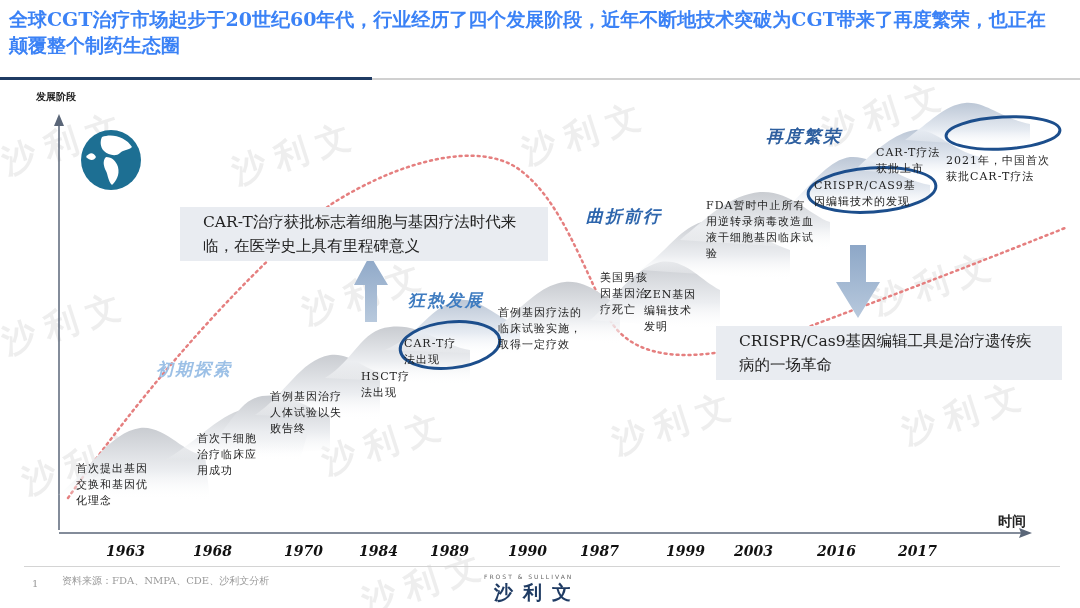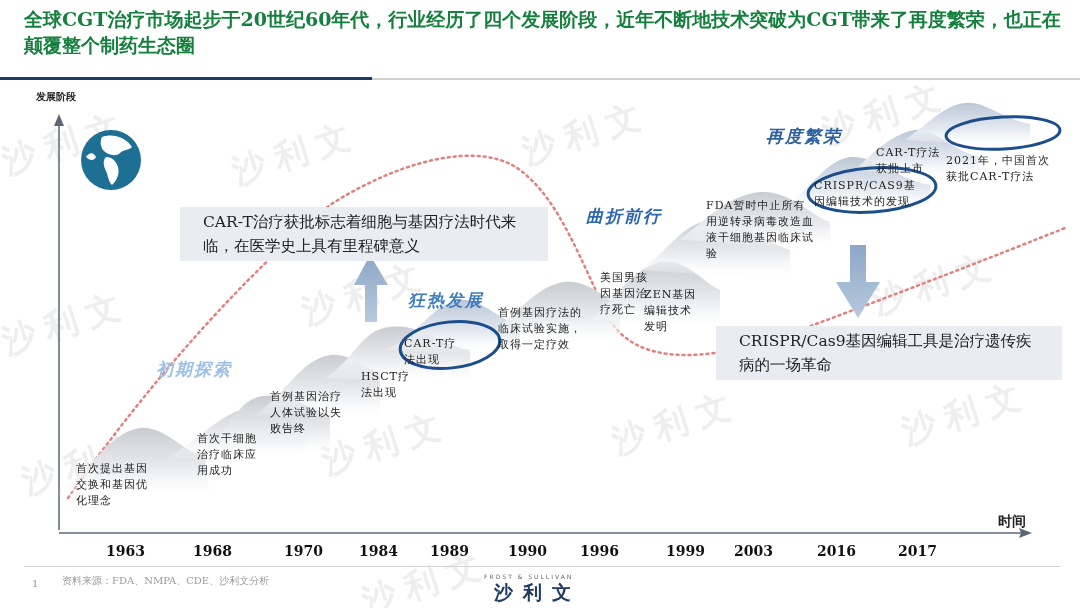--- a/index.html
+++ b/index.html
@@ -1,35 +1,35 @@
 <!DOCTYPE html>
 <html><head>
 <meta charset="utf-8">
 <style>
   html, body { margin:0; padding:0; }
   body { width:1080px; height:608px; position:relative; overflow:hidden; background:#ffffff;
          font-family:"DejaVu Serif","Liberation Serif",serif; color:#222; }
-  .title { position:absolute; left:24px; top:6px; width:1040px; font-size:19px; line-height:26px;
-           font-weight:bold; color:#15803d; }
+  .title { position:absolute; left:9px; top:6px; width:1040px; font-size:19px; line-height:26px;
+           font-weight:bold; color:#3b82f6; }
   .title-rule-dark { position:absolute; left:0; top:77px; width:372px; height:3px; background:#1f3b63; }
   .title-rule-light { position:absolute; left:372px; top:78px; width:708px; height:2px; background:#d0d0d0; }
   .axis-label-y { position:absolute; left:36px; top:90px; font-size:10px; font-weight:bold; color:#222; }
   .axis-label-x { position:absolute; left:998px; top:513px; font-size:14px; font-weight:bold; color:#222; }
   svg.diagram { position:absolute; left:0; top:0; width:1080px; height:608px; }
   .globe { position:absolute; left:78px; top:127px; width:66px; height:66px; }
   .callout { position:absolute; background:#e9ecf1; font-size:15.5px; line-height:24px; color:#222; padding:3px 23px; }
   .callout.top { left:180px; top:207px; width:322px; }
   .callout.bottom { left:716px; top:326px; width:300px; }
   .stage { position:absolute; font-style:italic; font-weight:bold; color:#5b8fc7; font-size:17px; letter-spacing:2px; }
   .stage.s1 { left:156px; top:358px; color:#9cc0e6; }
   .stage.s2 { left:408px; top:289px; color:#3f7cc0; }
   .stage.s3 { left:586px; top:205px; color:#2e66ad; }
   .stage.s4 { left:766px; top:125px; color:#2e5f9f; }
   .event { position:absolute; font-size:11px; line-height:16px; color:#222; letter-spacing:1px; }
-  .year { position:absolute; top:543px; font-size:14px; font-weight:bold; color:#111; }
+  .year { position:absolute; top:543px; font-size:14px; font-weight:bold; font-style:italic; color:#111; }
   .footer-rule { position:absolute; left:24px; top:566px; width:1036px; height:1px; background:#d4d4d4; }
   .page-num { position:absolute; left:32px; top:578px; font-size:10px; color:#999; }
   .source { position:absolute; left:62px; top:574px; font-size:10px; color:#999; }
   .logo-small { position:absolute; left:484px; top:573px; font-size:6px; letter-spacing:2px; color:#666;
                 font-family:"DejaVu Sans","Liberation Sans",sans-serif; }
   .logo-main { position:absolute; left:494px; top:580px; font-size:19px; letter-spacing:10px; font-weight:bold; color:#1f3b63;
                font-family:"DejaVu Sans","Liberation Sans",sans-serif; }
   .wm { position:absolute; font-size:34px; color:rgba(160,160,160,0.18); transform:rotate(-18deg); letter-spacing:10px;
         font-family:"DejaVu Sans","Liberation Sans",sans-serif; font-weight:bold; pointer-events:none; }
 </style>
@@ -143,21 +143,21 @@
 <div class="event" style="left:814px;top:178px;width:112px;">CRISPR/CAS9基因编辑技术的发现</div>
 <div class="event" style="left:876px;top:145px;width:72px;">CAR-T疗法获批上市</div>
 <div class="event" style="left:946px;top:121px;width:110px;margin-top:32px;">2021年，中国首次获批CAR-T疗法</div>
 
 <div class="year" style="left:106px;">1963</div>
 <div class="year" style="left:193px;">1968</div>
 <div class="year" style="left:284px;">1970</div>
 <div class="year" style="left:359px;">1984</div>
 <div class="year" style="left:430px;">1989</div>
 <div class="year" style="left:508px;">1990</div>
-<div class="year" style="left:580px;">1996</div>
+<div class="year" style="left:580px;">1987</div>
 <div class="year" style="left:642px;margin-left:24px;">1999</div>
 <div class="year" style="left:734px;">2003</div>
 <div class="year" style="left:817px;">2016</div>
 <div class="year" style="left:898px;">2017</div>
 
 <div class="footer-rule"></div>
 <div class="page-num">1</div>
 <div class="source">资料来源：FDA、NMPA、CDE、沙利文分析</div>
 <div class="logo-small">FROST &amp; SULLIVAN</div>
 <div class="logo-main">沙利文</div>

